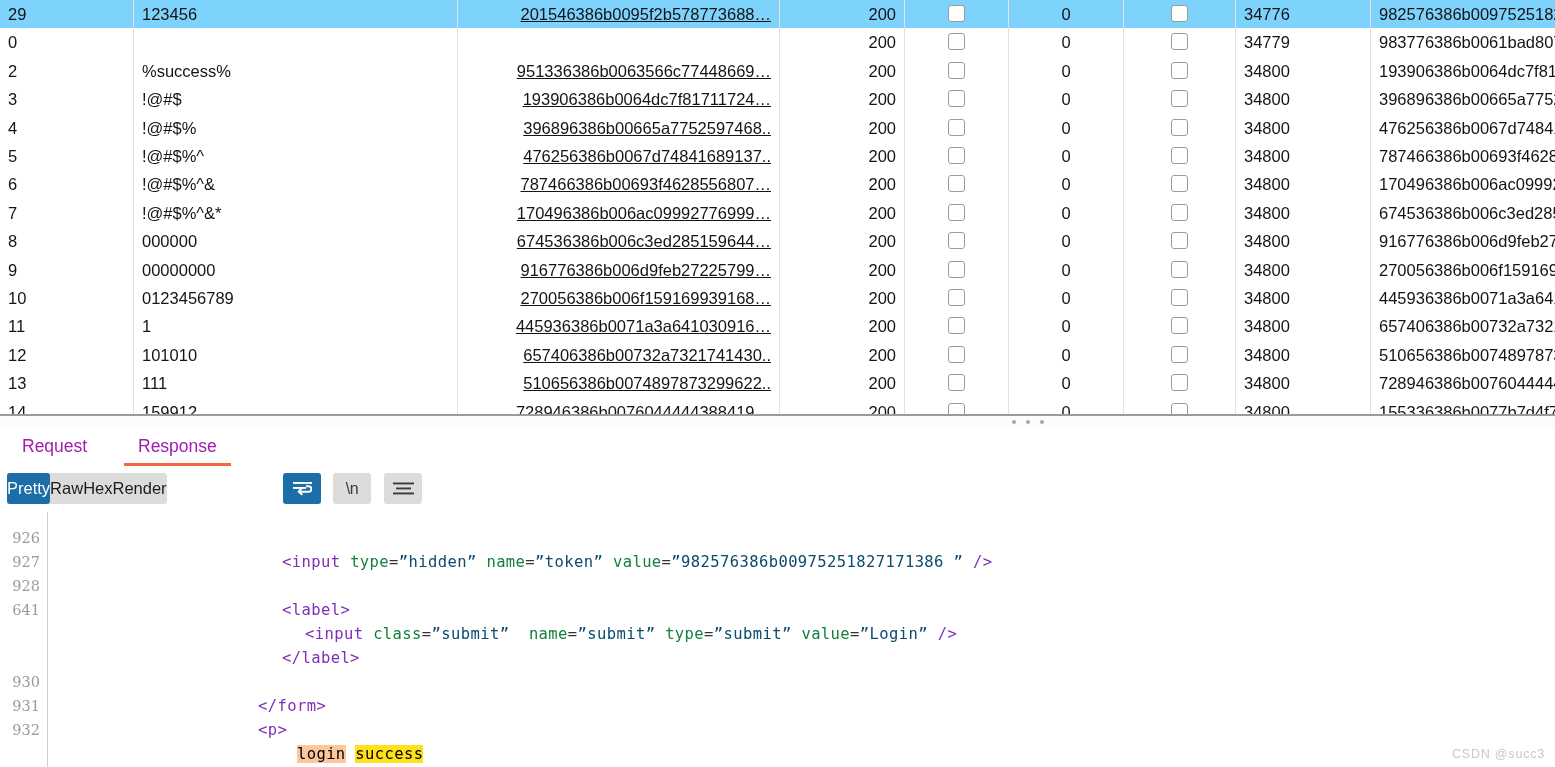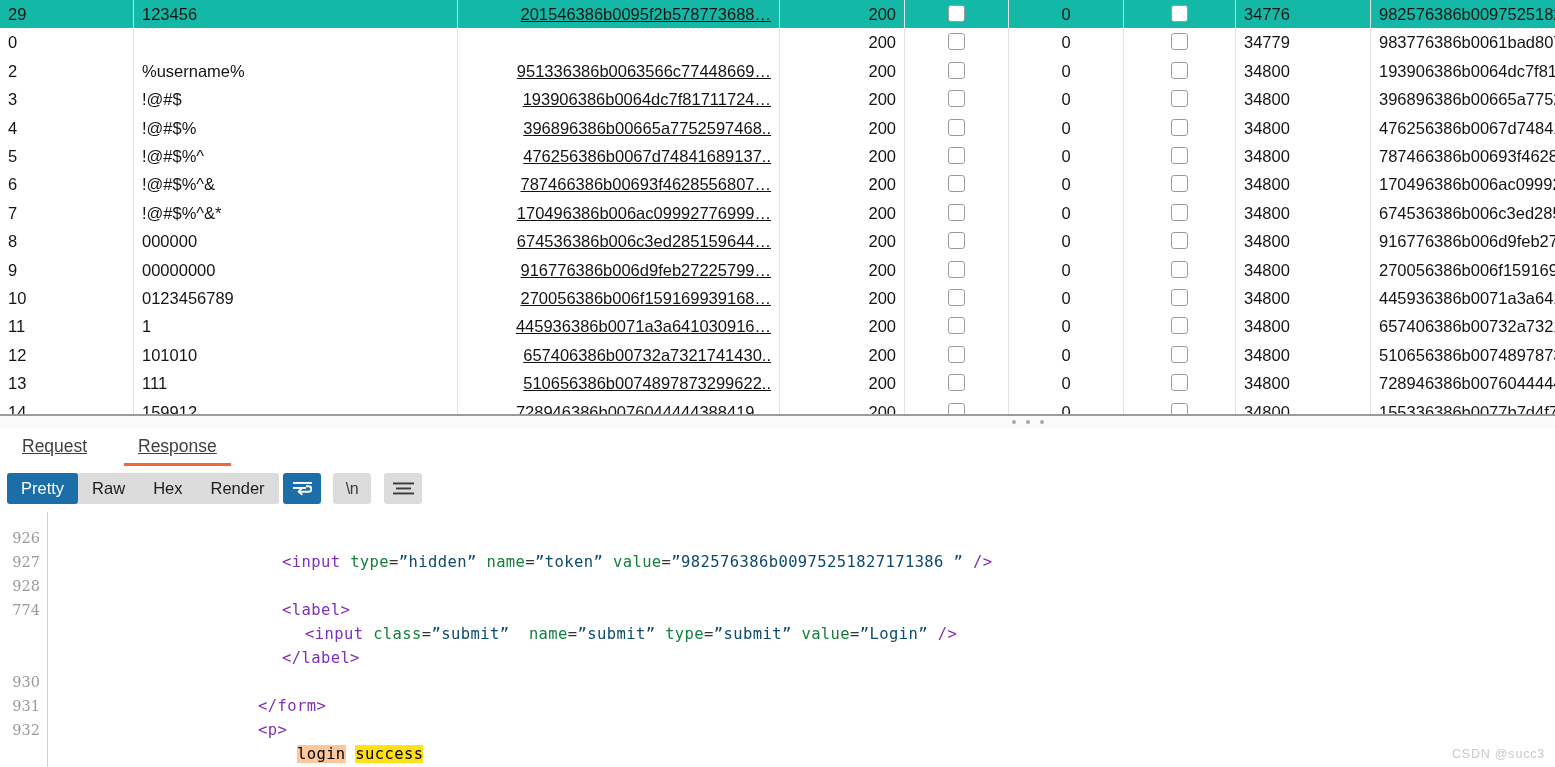--- a/index.html
+++ b/index.html
@@ -34,21 +34,21 @@
   .tbl td {
     height: 28.4px;
     padding: 0 8px;
     vertical-align: middle;
     white-space: nowrap;
     overflow: hidden;
     border: 0;
     border-right: 1px solid #e2e2e2;
     line-height: 28.4px;
   }
-  .tbl tr.sel td { background: #14b8a6; }
+  .tbl tr.sel td { background: #7dd3fc; }
   .c-idx    { width: 117px; text-align: left; }
   .c-pay    { width: 307px; text-align: left; }
   .c-tok    { width: 305px; text-align: right; padding-right: 6px; text-decoration: underline; }
   .c-stat   { width: 108px; text-align: right; padding-right: 20px; }
   .c-err    { width: 87px;  text-align: center; }
   .c-to     { width: 98px;  text-align: center; }
   .c-cook   { width: 95px;  text-align: center; }
   .c-len    { width: 118px; text-align: left; padding-left: 22px; }
   .c-resp   { width: 320px; text-align: left; padding-left: 24px; border-right: 1px solid #e2e2e2;}
 
@@ -94,24 +94,23 @@
     width: 1555px; height: 38px;
     background: #ffffff;
     border-bottom: 1px solid #e8e8e8;
   }
   .msg-tab {
     position: absolute;
     top: 0;
     height: 38px;
     line-height: 36px;
     font-size: 17.5px;
-    color: #404040;
+    color: #a21caf;
     padding: 0 14px;
     cursor: pointer;
-    text-decoration: underline;
   }
   .msg-tab.active::after {
     content: "";
     position: absolute;
     left: 0; right: 0; bottom: 0;
     height: 3px;
     background: #f0683c;
   }
   #tab-request  { left: 8px; }
   #tab-response { left: 124px; }
@@ -127,21 +126,21 @@
     position: absolute;
     left: 7px; top: 7px;
     height: 31px;
     background: #dcdcdc;
     border-radius: 3px;
     display: flex;
     align-items: stretch;
   }
   .seg {
     display: flex; align-items: center;
-    padding: 0 14px;
+    padding: 0 0;
     font-size: 16.5px;
     color: #1c1c1c;
     cursor: pointer;
     border-radius: 3px;
   }
   .seg.on {
     background: #1c6ea8;
     color: #ffffff;
   }
   .tbtn {
@@ -233,21 +232,21 @@
           <td class="c-tok"></td>
           <td class="c-stat">200</td>
           <td class="c-err"><span class="ck"></span></td>
           <td class="c-to">0</td>
           <td class="c-cook"><span class="ck"></span></td>
           <td class="c-len">34779</td>
           <td class="c-resp">983776386b0061bad807…</td>
         </tr>
         <tr>
           <td class="c-idx">2</td>
-          <td class="c-pay">%username%</td>
+          <td class="c-pay">%success%</td>
           <td class="c-tok">951336386b0063566c77448669…</td>
           <td class="c-stat">200</td>
           <td class="c-err"><span class="ck"></span></td>
           <td class="c-to">0</td>
           <td class="c-cook"><span class="ck"></span></td>
           <td class="c-len">34800</td>
           <td class="c-resp">193906386b0064dc7f817…</td>
         </tr>
         <tr>
           <td class="c-idx">3</td>
@@ -429,21 +428,21 @@
     </svg>
   </div>
 </div>
 
 <div id="code-view">
   <div id="gutter-rule"></div>
 
   <div class="ln" style="top:18px">926</div>
   <div class="ln" style="top:42px">927</div>
   <div class="ln" style="top:66px">928</div>
-  <div class="ln" style="top:90px">774</div>
+  <div class="ln" style="top:90px">641</div>
   <div class="ln" style="top:162px">930</div>
   <div class="ln" style="top:186px">931</div>
   <div class="ln" style="top:210px">932</div>
 
   <div class="code-line" style="left:282px; top:41px"><span class="tg">&lt;input</span> <span class="at">type</span><span class="pn">=</span><span class="vl">”hidden”</span> <span class="at">name</span><span class="pn">=</span><span class="vl">”token”</span> <span class="at">value</span><span class="pn">=</span><span class="vl">”<span id="tok-val">982576386b00975251827171386 </span>”</span> <span class="tg">/&gt;</span></div>
 
   <div class="code-line" style="left:282px; top:89px"><span class="tg">&lt;label&gt;</span></div>
   <div class="code-line" style="left:305px; top:113px"><span class="tg">&lt;input</span> <span class="at">class</span><span class="pn">=</span><span class="vl">”submit”</span>  <span class="at">name</span><span class="pn">=</span><span class="vl">”submit”</span> <span class="at">type</span><span class="pn">=</span><span class="vl">”submit”</span> <span class="at">value</span><span class="pn">=</span><span class="vl">”Login”</span> <span class="tg">/&gt;</span></div>
   <div class="code-line" style="left:282px; top:137px"><span class="tg">&lt;/label&gt;</span></div>
 

